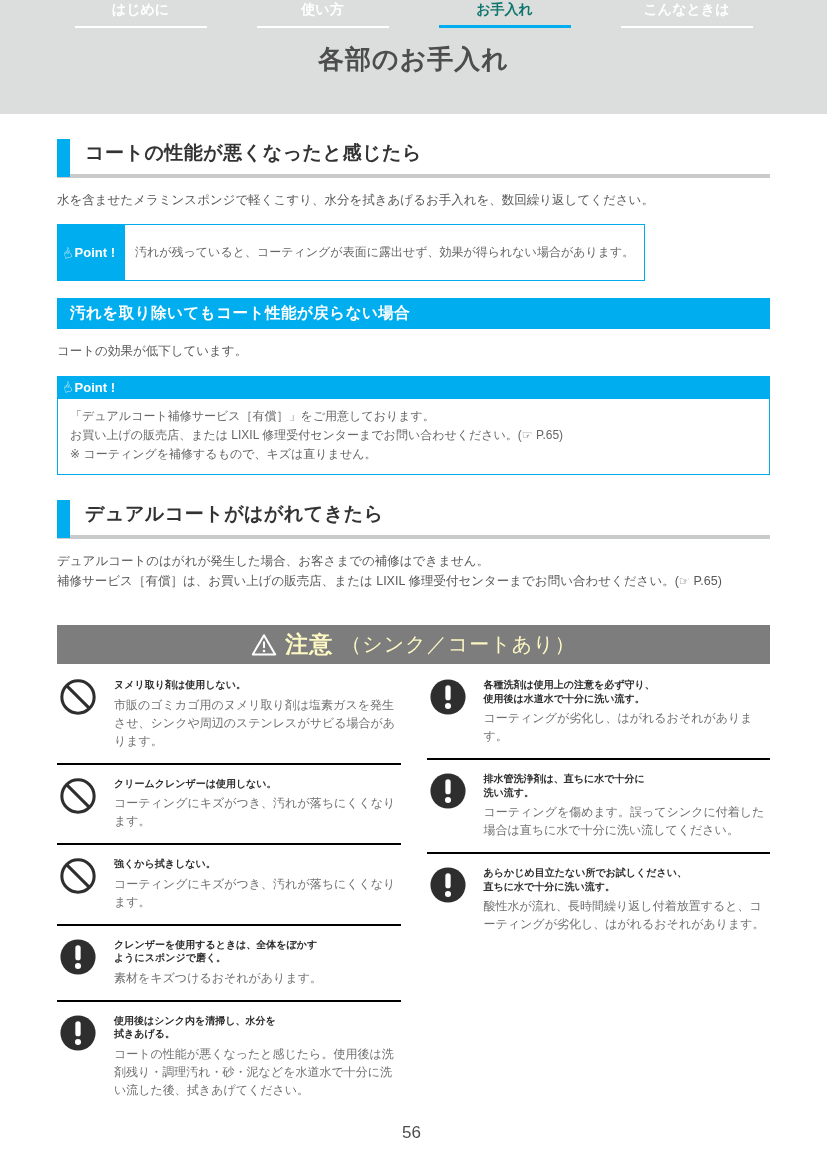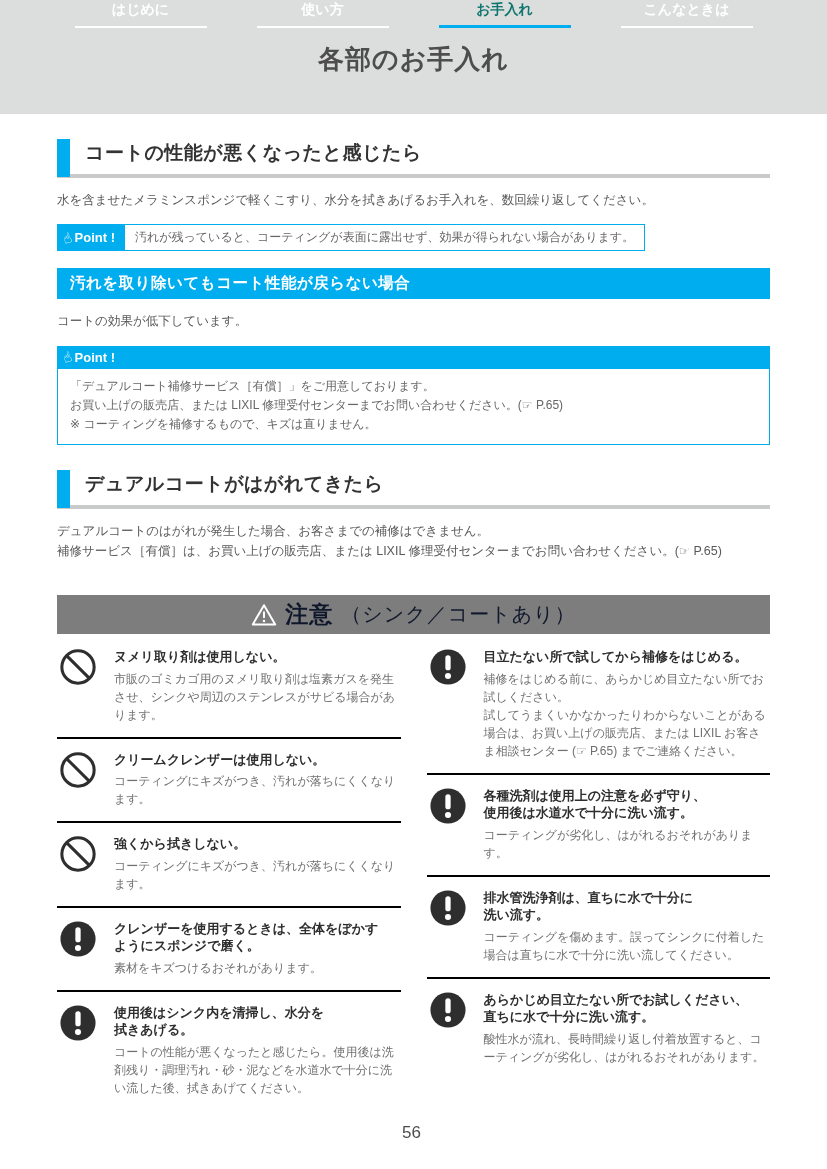--- a/index.html
+++ b/index.html
@@ -94,21 +94,21 @@
     line-height:1;
     transform:rotate(-20deg);
   }
   .point-row .point-body{
     border:1px solid #00AEEF;
     background:#ffffff;
     font-size:12px;
     color:#666666;
     display:flex;
     align-items:center;
-    padding:4px 10px;
+    padding:19px 10px;
   }
   
   .sub-banner{
     background:#00AEEF;
     color:#ffffff;
     font-weight:bold;
     font-size:15.5px;
     padding:5px 0 5px 13px;
     margin-top:17px;
     letter-spacing:0.5px;
@@ -135,21 +135,21 @@
     color:#666666;
     line-height:1.6;
     white-space:pre-line;
   }
   
   .caution{
     margin-top:34px;
   }
   .caution-header{
     background:#7d7d7e;
-    color:#0f172a;
+    color:#fef9c3;
     height:39px;
     display:flex;
     align-items:center;
     justify-content:center;
     gap:8px;
   }
   .caution-header .warn-icon{display:flex;align-items:center;}
   .caution-title{
     font-size:23px;
     font-weight:bold;
@@ -176,21 +176,21 @@
   }
   .c-item + .c-item{
     border-top:2px solid #000000;
   }
   .c-icon{
     flex:0 0 38px;
     height:38px;
   }
   .c-text{min-width:0;}
   .c-title{
-    font-size:13px;
+    font-size:10px;
     font-weight:bold;
     color:#2e2e2e;
     line-height:1.35;
     white-space:pre-line;
   }
   .c-desc{
     font-size:12px;
     color:#707070;
     line-height:1.5;
     margin-top:4px;
@@ -338,74 +338,60 @@
             <div class="c-title">使用後はシンク内を清掃し、水分を
 拭きあげる。</div>
             <div class="c-desc">コートの性能が悪くなったと感じたら。使用後は洗剤残り・調理汚れ・砂・泥などを水道水で十分に洗い流した後、拭きあげてください。</div>
           </div>
         </div>
 
       </div>
 
       <div class="caution-col">
 
+
         <div class="c-item">
           <span class="c-icon">
             <svg width="38" height="38" viewBox="0 0 40 40">
               <circle cx="20" cy="20" r="18.5" fill="#2e2e2e"></circle>
               <rect x="17.2" y="7.5" width="5.6" height="16" rx="2.8" fill="#ffffff"></rect>
               <circle cx="20" cy="29.5" r="3.2" fill="#ffffff"></circle>
             </svg>
           </span>
           <div class="c-text">
-            <div class="c-title">目立たない所で試してから補修をはじめる。</div>
-            <div class="c-desc">補修をはじめる前に、あらかじめ目立たない所でお試しください。
-試してうまくいかなかったりわからないことがある場合は、お買い上げの販売店、または LIXIL お客さま相談センター (☞ P.65) までご連絡ください。</div>
+            <div class="c-title">各種洗剤は使用上の注意を必ず守り、
+使用後は水道水で十分に洗い流す。</div>
+            <div class="c-desc">コーティングが劣化し、はがれるおそれがあります。</div>
           </div>
         </div>
 
         <div class="c-item">
           <span class="c-icon">
             <svg width="38" height="38" viewBox="0 0 40 40">
               <circle cx="20" cy="20" r="18.5" fill="#2e2e2e"></circle>
               <rect x="17.2" y="7.5" width="5.6" height="16" rx="2.8" fill="#ffffff"></rect>
               <circle cx="20" cy="29.5" r="3.2" fill="#ffffff"></circle>
             </svg>
           </span>
           <div class="c-text">
-            <div class="c-title">各種洗剤は使用上の注意を必ず守り、
-使用後は水道水で十分に洗い流す。</div>
-            <div class="c-desc">コーティングが劣化し、はがれるおそれがあります。</div>
+            <div class="c-title">排水管洗浄剤は、直ちに水で十分に
+洗い流す。</div>
+            <div class="c-desc">コーティングを傷めます。誤ってシンクに付着した場合は直ちに水で十分に洗い流してください。</div>
           </div>
         </div>
 
         <div class="c-item">
           <span class="c-icon">
             <svg width="38" height="38" viewBox="0 0 40 40">
               <circle cx="20" cy="20" r="18.5" fill="#2e2e2e"></circle>
               <rect x="17.2" y="7.5" width="5.6" height="16" rx="2.8" fill="#ffffff"></rect>
               <circle cx="20" cy="29.5" r="3.2" fill="#ffffff"></circle>
             </svg>
           </span>
           <div class="c-text">
-            <div class="c-title">排水管洗浄剤は、直ちに水で十分に
-洗い流す。</div>
-            <div class="c-desc">コーティングを傷めます。誤ってシンクに付着した場合は直ちに水で十分に洗い流してください。</div>
-          </div>
-        </div>
-
-        <div class="c-item">
-          <span class="c-icon">
-            <svg width="38" height="38" viewBox="0 0 40 40">
-              <circle cx="20" cy="20" r="18.5" fill="#2e2e2e"></circle>
-              <rect x="17.2" y="7.5" width="5.6" height="16" rx="2.8" fill="#ffffff"></rect>
-              <circle cx="20" cy="29.5" r="3.2" fill="#ffffff"></circle>
-            </svg>
-          </span>
-          <div class="c-text">
             <div class="c-title">あらかじめ目立たない所でお試しください、
 直ちに水で十分に洗い流す。</div>
             <div class="c-desc">酸性水が流れ、長時間繰り返し付着放置すると、コーティングが劣化し、はがれるおそれがあります。</div>
           </div>
         </div>
 
       </div>
     </div>
   </div>
 

